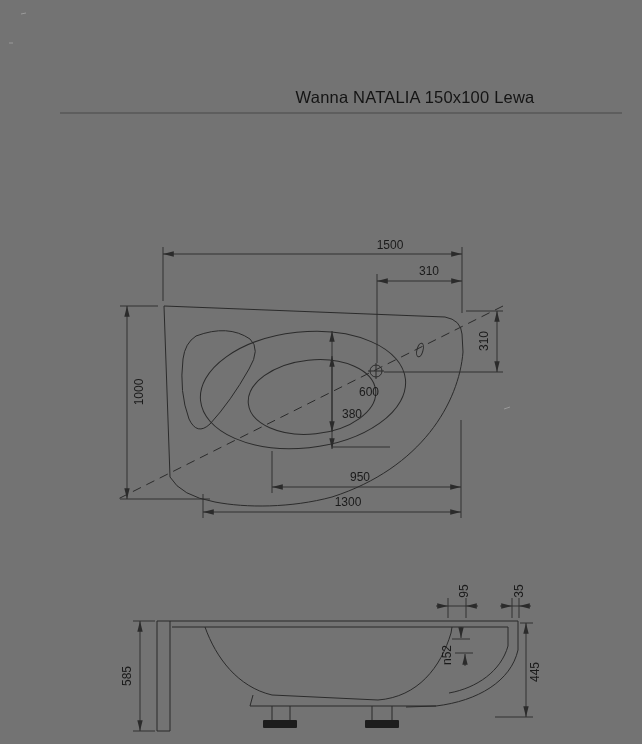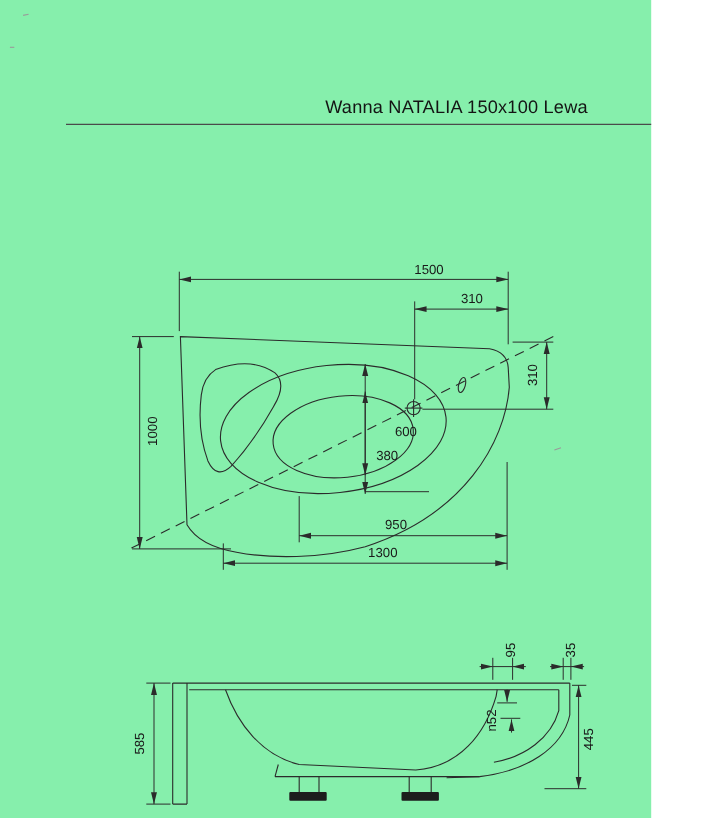--- a/index.html
+++ b/index.html
@@ -1,19 +1,19 @@
 <!DOCTYPE html>
 <html><head>
 <meta charset="utf-8">
 <style>
   html,body{margin:0;padding:0;background:#fff;}
   .page{
     position:relative;
-    width:592px;height:744px;
-    background:#86efac;
+    width:642px;height:744px;
+    background:#737373;
     font-family:"Liberation Sans",sans-serif;
     overflow:hidden;
   }
   svg{display:block;}
   svg line, svg path, svg ellipse, svg circle{
     stroke:#2b2b2b;stroke-width:1;fill:none;
   }
   svg .thin{stroke-width:0.9;}
   svg .dashed{stroke-dasharray:9 6;}
   svg .titleline{stroke:#4a4a4a;stroke-width:1.2;}

